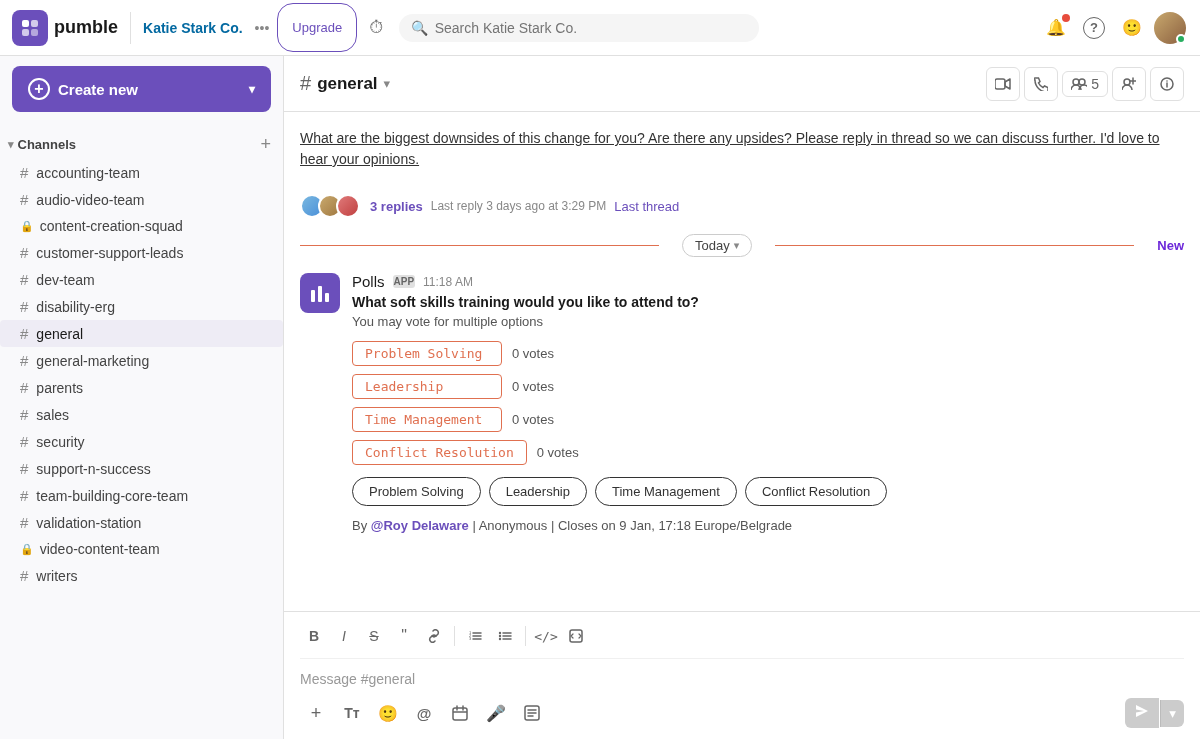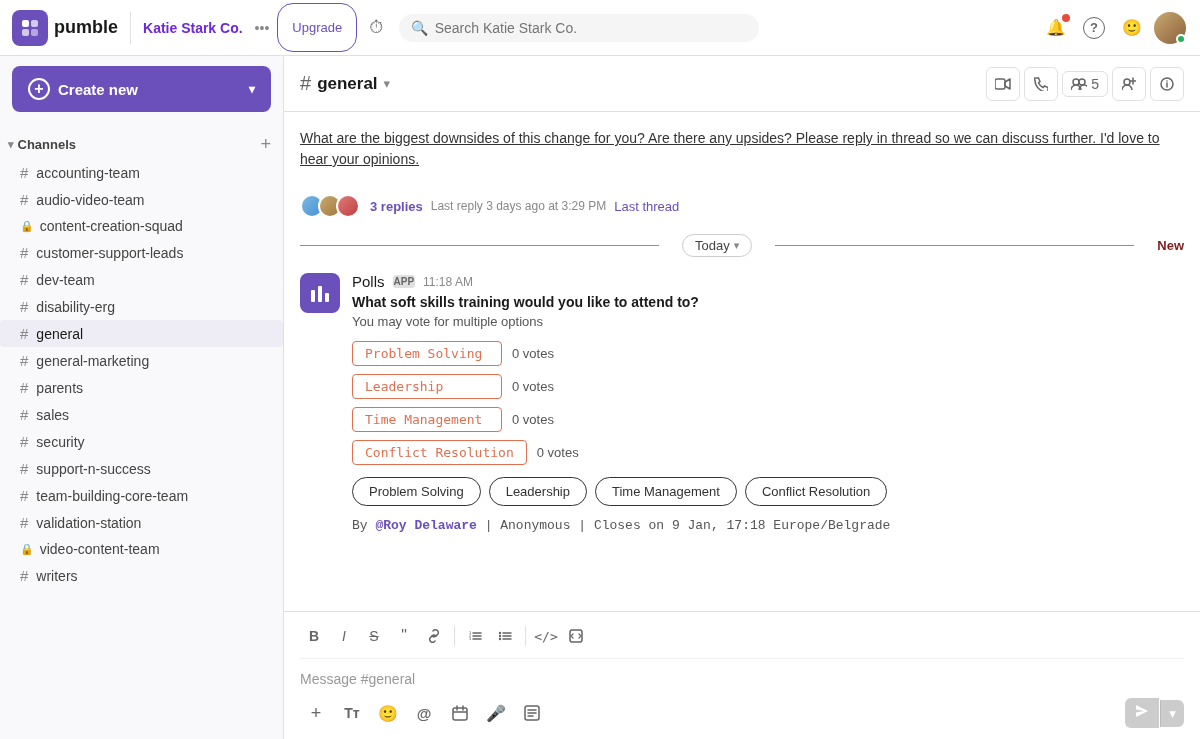--- a/index.html
+++ b/index.html
@@ -4,21 +4,21 @@
   <style>
     * { box-sizing: border-box; margin: 0; padding: 0; }
     body { font-family: -apple-system, BlinkMacSystemFont, 'Segoe UI', sans-serif; font-size: 14px; background: #fff; display: flex; flex-direction: column; height: 739px; overflow: hidden; }
 
     
     .topbar { display: flex; align-items: center; height: 56px; border-bottom: 1px solid #e0e0e0; background: #fff; padding: 0 12px; gap: 8px; flex-shrink: 0; }
     .topbar-logo { display: flex; align-items: center; gap: 6px; }
     .logo-icon { width: 36px; height: 36px; background: #6b4fbb; border-radius: 8px; display: flex; align-items: center; justify-content: center; color: white; font-weight: bold; font-size: 16px; }
     .logo-text { font-size: 18px; font-weight: 700; color: #1a1a1a; }
     .topbar-divider { width: 1px; height: 32px; background: #e0e0e0; margin: 0 4px; }
-    .workspace-name { font-size: 14px; font-weight: 600; color: #6d28d9; }
+    .workspace-name { font-size: 14px; font-weight: 600; color: #0369a1; }
     .workspace-dots { color: #888; cursor: pointer; margin-left: 4px; }
     .upgrade-btn { border: 1px solid #6b4fbb; color: #6b4fbb; background: transparent; border-radius: 16px; padding: 16px 14px; cursor: pointer; font-size: 13px; font-weight: 500; }
     .history-icon { font-size: 18px; color: #666; cursor: pointer; margin-left: 4px; }
     .search-bar { flex: 1; max-width: 360px; display: flex; align-items: center; background: #f5f5f5; border-radius: 20px; padding: 6px 12px; gap: 6px; margin-left: 8px; }
     .search-bar input { border: none; background: transparent; outline: none; font-size: 14px; color: #b91c1c; width: 100%; }
     .topbar-icons { display: flex; align-items: center; gap: 2px; margin-left: auto; }
     .topbar-icon-btn { width: 36px; height: 36px; border-radius: 50%; display: flex; align-items: center; justify-content: center; cursor: pointer; font-size: 16px; color: #666; position: relative; }
     .notif-dot { width: 8px; height: 8px; background: #e74c3c; border-radius: 50%; position: absolute; top: 4px; right: 4px; }
     .online-dot { width: 10px; height: 10px; background: #27ae60; border-radius: 50%; position: absolute; bottom: 2px; right: 2px; border: 2px solid #fff; }
     .avatar-placeholder { width: 32px; height: 32px; border-radius: 50%; background: linear-gradient(135deg, #c9a96e, #a0784a); }
@@ -66,21 +66,21 @@
     .reply-avatar-3 { background: linear-gradient(135deg, #e07a7a, #c04040); }
     .replies-count { color: #6b4fbb; font-size: 13px; font-weight: 600; cursor: pointer; margin-left: 8px; }
     .reply-time { color: #888; font-size: 12px; }
     .view-thread { color: #6b4fbb; font-size: 13px; cursor: pointer; font-weight: 500; }
 
     
     .today-divider { display: flex; align-items: center; gap: 23px; margin: 16px 0; }
     .divider-line { flex: 1; height: 1px; background: #e07050; }
     .today-pill { border: 1px solid #ccc; border-radius: 20px; padding: 3px 12px; font-size: 13px; color: #444; display: flex; align-items: center; gap: 4px; cursor: pointer; background: #fff; }
     .today-chevron { font-size: 11px; color: #888; }
-    .new-badge { color: #7f1d1d; font-size: 13px; font-weight: 600; }
+    .new-badge { color: #6d28d9; font-size: 13px; font-weight: 600; }
 
     
     .message-row { display: flex; gap: 12px; margin-top: 8px; }
     .message-avatar { width: 40px; height: 40px; border-radius: 8px; background: #6b4fbb; display: flex; align-items: center; justify-content: center; flex-shrink: 0; }
     .message-content { flex: 1; }
     .message-header { display: flex; align-items: center; gap: 8px; margin-bottom: 4px; }
     .message-sender { font-size: 15px; font-weight: 400; color: #1a1a1a; }
     .app-badge { background: #e0e0e0; color: #666; font-size: 10px; font-weight: 600; border-radius: 3px; padding: 1px 1px; text-transform: uppercase; }
     .message-time { color: #888; font-size: 12px; }
     .message-title { font-size: 14px; font-weight: 700; color: #1a1a1a; margin-bottom: 4px; }
@@ -89,21 +89,21 @@
     
     .poll-options { margin-bottom: 12px; }
     .poll-option-row { display: flex; align-items: center; gap: 10px; margin-bottom: 8px; }
     .poll-option-btn { border: 1px solid #e07050; color: #e07050; background: transparent; border-radius: 4px; padding: 4px 12px; font-size: 13px; cursor: pointer; min-width: 150px; text-align: left; font-family: monospace; }
     .poll-votes { font-size: 13px; color: #555; }
 
     
     .poll-vote-btns { display: flex; gap: 8px; flex-wrap: wrap; margin-bottom: 12px; }
     .poll-vote-btn { border: 1px solid #333; color: #333; background: #fff; border-radius: 20px; padding: 6px 16px; font-size: 13px; font-weight: 500; cursor: pointer; }
 
-    .poll-meta { font-size: 13px; color: #555; font-family: Liberation Mono, monospace; }
+    .poll-meta { font-size: 13px; color: #555; }
     .poll-author { color: #6b4fbb; font-weight: 600; cursor: pointer; }
 
     
     .composer { border-top: 1px solid #e0e0e0; padding: 10px 16px; flex-shrink: 0; background: #fff; }
     .composer-toolbar { display: flex; align-items: center; gap: 2px; margin-bottom: 8px; padding-bottom: 8px; border-bottom: 1px solid #f0f0f0; }
     .toolbar-btn { width: 28px; height: 28px; display: flex; align-items: center; justify-content: center; border: none; background: transparent; cursor: pointer; color: #666; font-size: 14px; border-radius: 4px; }
     .toolbar-sep { width: 1px; height: 20px; background: #e0e0e0; margin: 0 4px; }
     .composer-input { font-size: 14px; color: #999; padding: 4px 0 8px; min-height: 30px; }
     .composer-bottom { display: flex; align-items: center; gap: 4px; }
     .composer-bottom-btn { width: 32px; height: 32px; display: flex; align-items: center; justify-content: center; border: none; background: transparent; cursor: pointer; color: #666; font-size: 16px; border-radius: 4px; }

